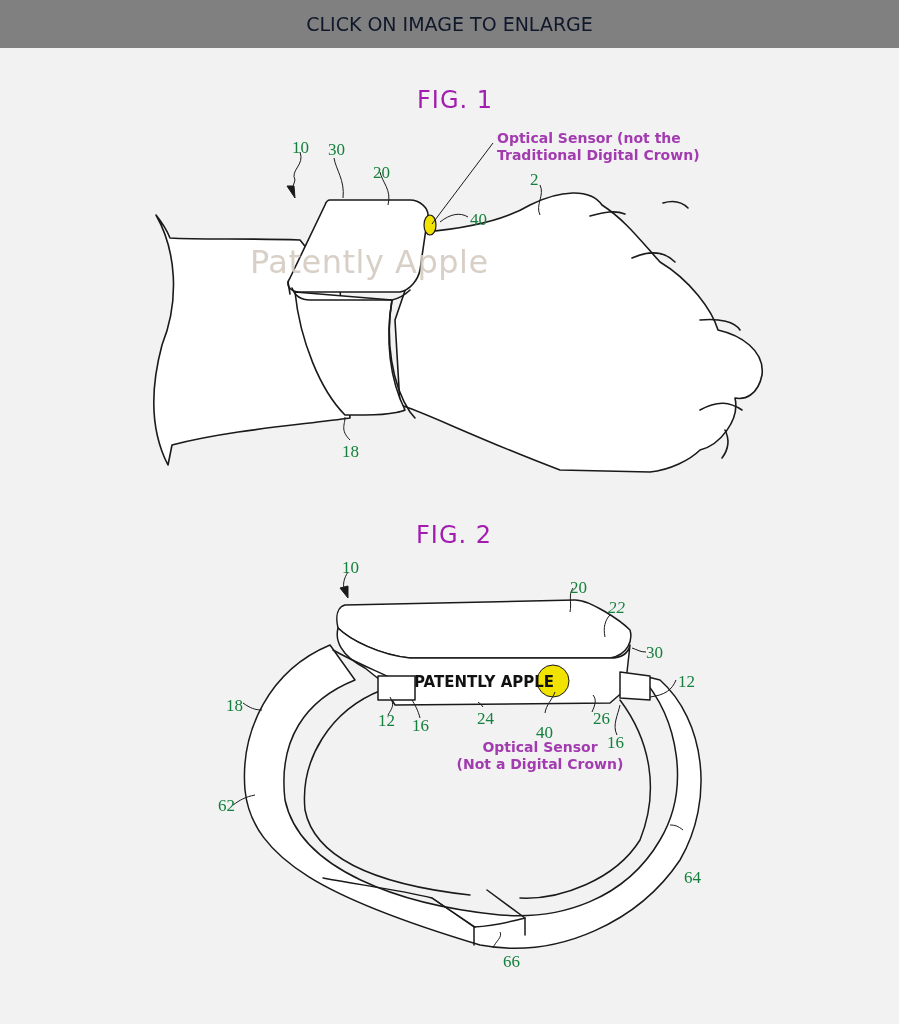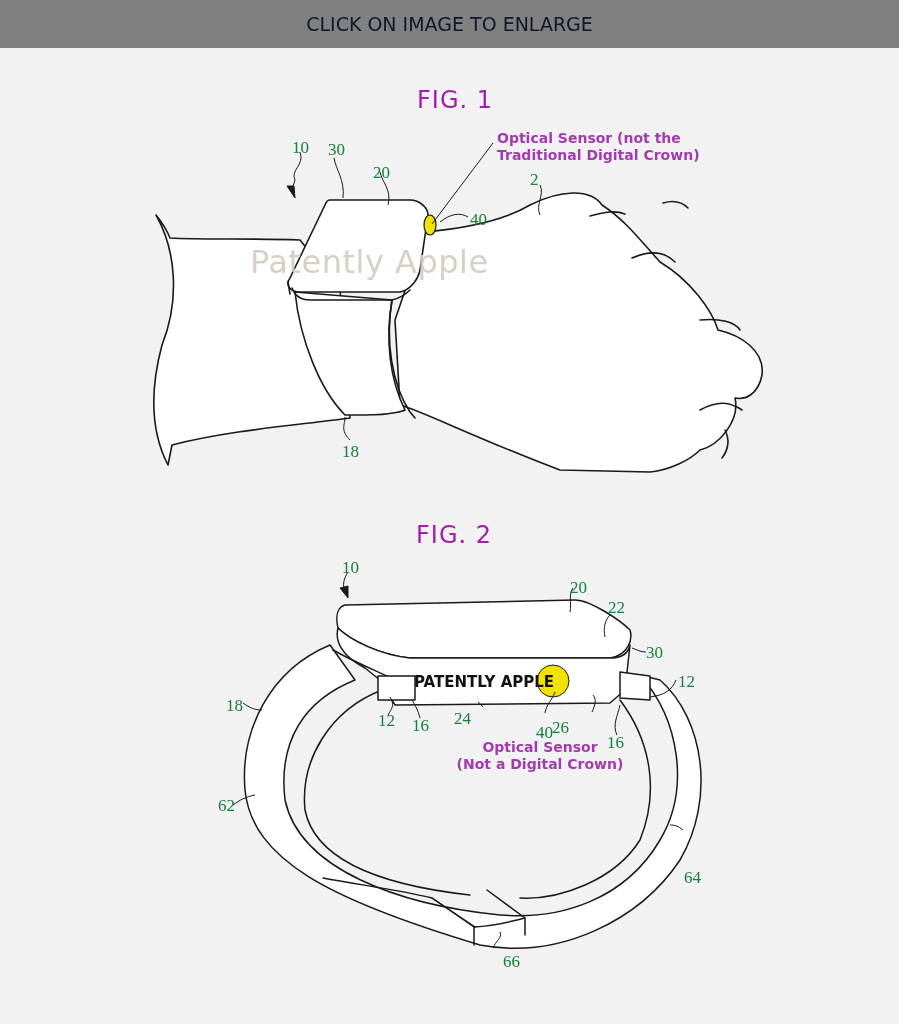--- a/index.html
+++ b/index.html
@@ -146,25 +146,25 @@
 
 <div class="wm2" style="left:414px; top:673px;">PATENTLY APPLE</div>
 
 <div class="annot center" style="left:440px; top:739px; width:200px;">
   <div>Optical Sensor</div>
   <div>(Not a Digital Crown)</div>
 </div>
 
 <div class="ref" style="left:342px; top:558px;">10</div>
 <div class="ref" style="left:570px; top:578px;">20</div>
-<div class="ref" style="left:608px; top:598px;">22</div>
+<div class="ref" style="left:608px; top:598px;font-style:italic;">22</div>
 <div class="ref" style="left:646px; top:643px;">30</div>
 <div class="ref" style="left:678px; top:672px;">12</div>
 <div class="ref" style="left:226px; top:696px;">18</div>
 <div class="ref" style="left:378px; top:711px;">12</div>
 <div class="ref" style="left:412px; top:716px;">16</div>
-<div class="ref" style="left:454px; top:709px;">24</div>
+<div class="ref" style="left:477px; top:709px;">24</div>
 <div class="ref" style="left:536px; top:723px;">40</div>
-<div class="ref" style="left:552px; top:709px;margin-top:9px;">26</div>
+<div class="ref" style="left:593px; top:709px;">26</div>
 <div class="ref" style="left:607px; top:733px;">16</div>
 <div class="ref" style="left:218px; top:796px;">62</div>
 <div class="ref" style="left:684px; top:868px;">64</div>
 <div class="ref" style="left:503px; top:952px;">66</div>
 
 </body></html>

